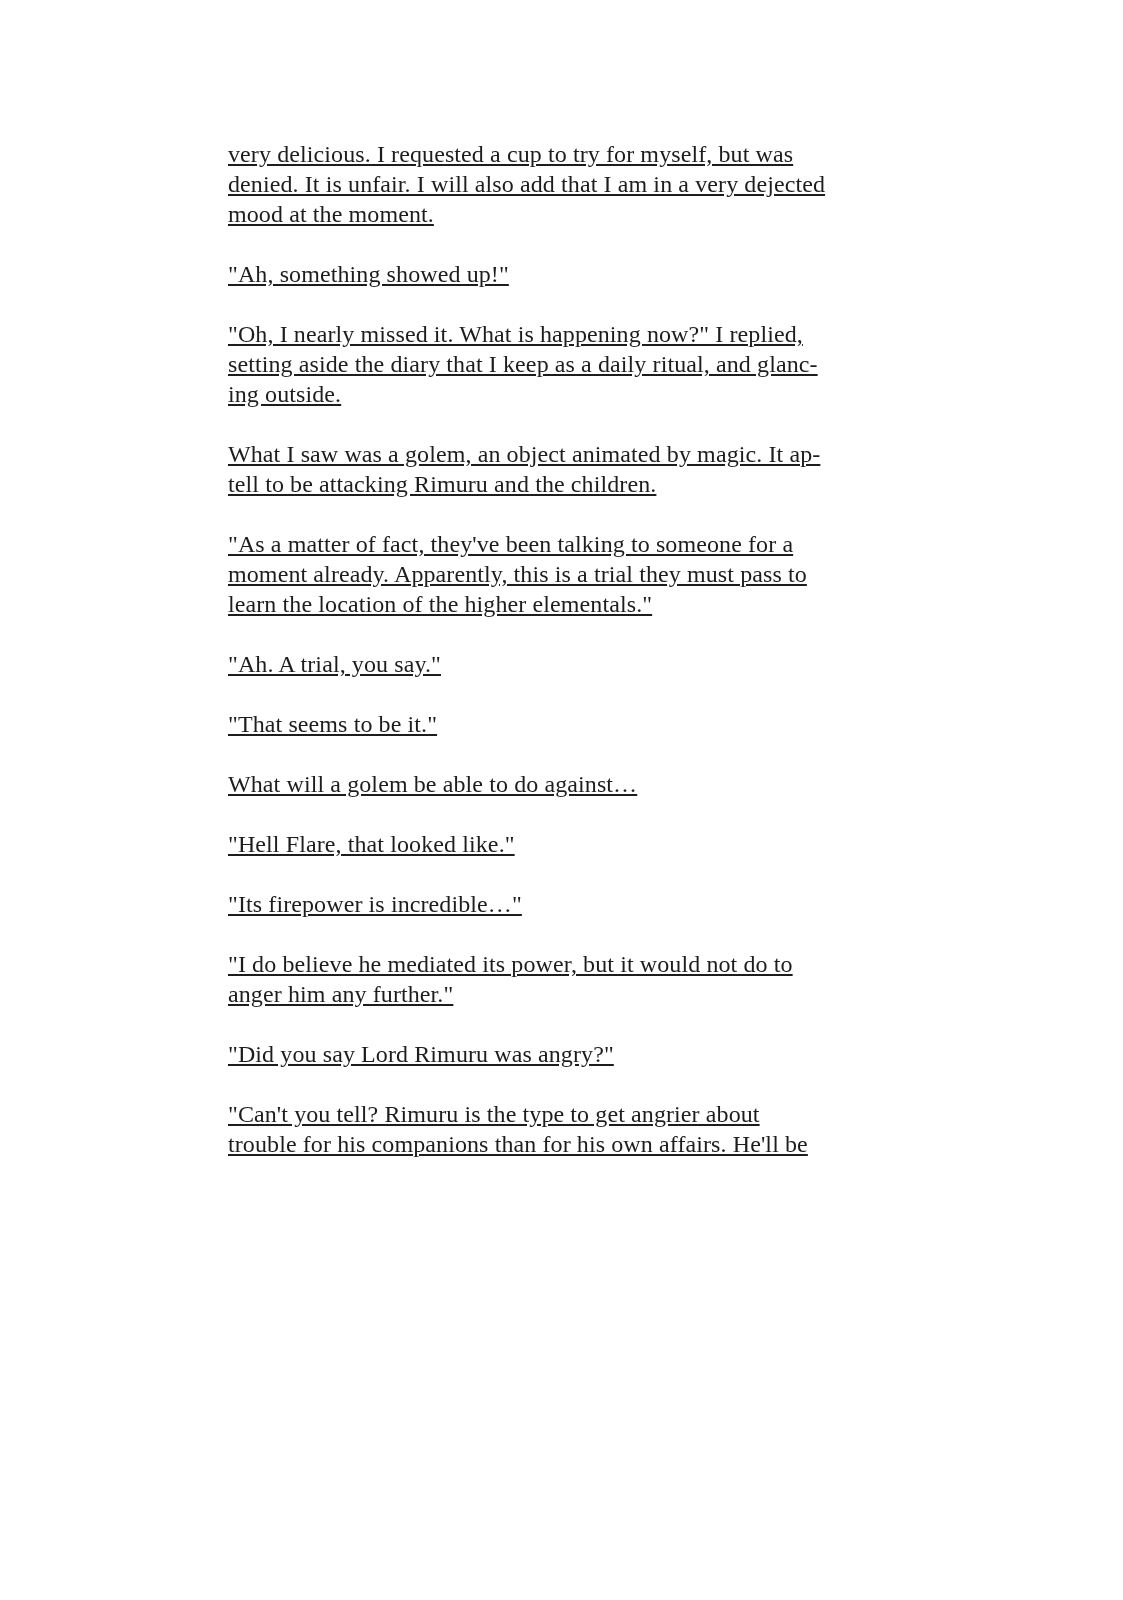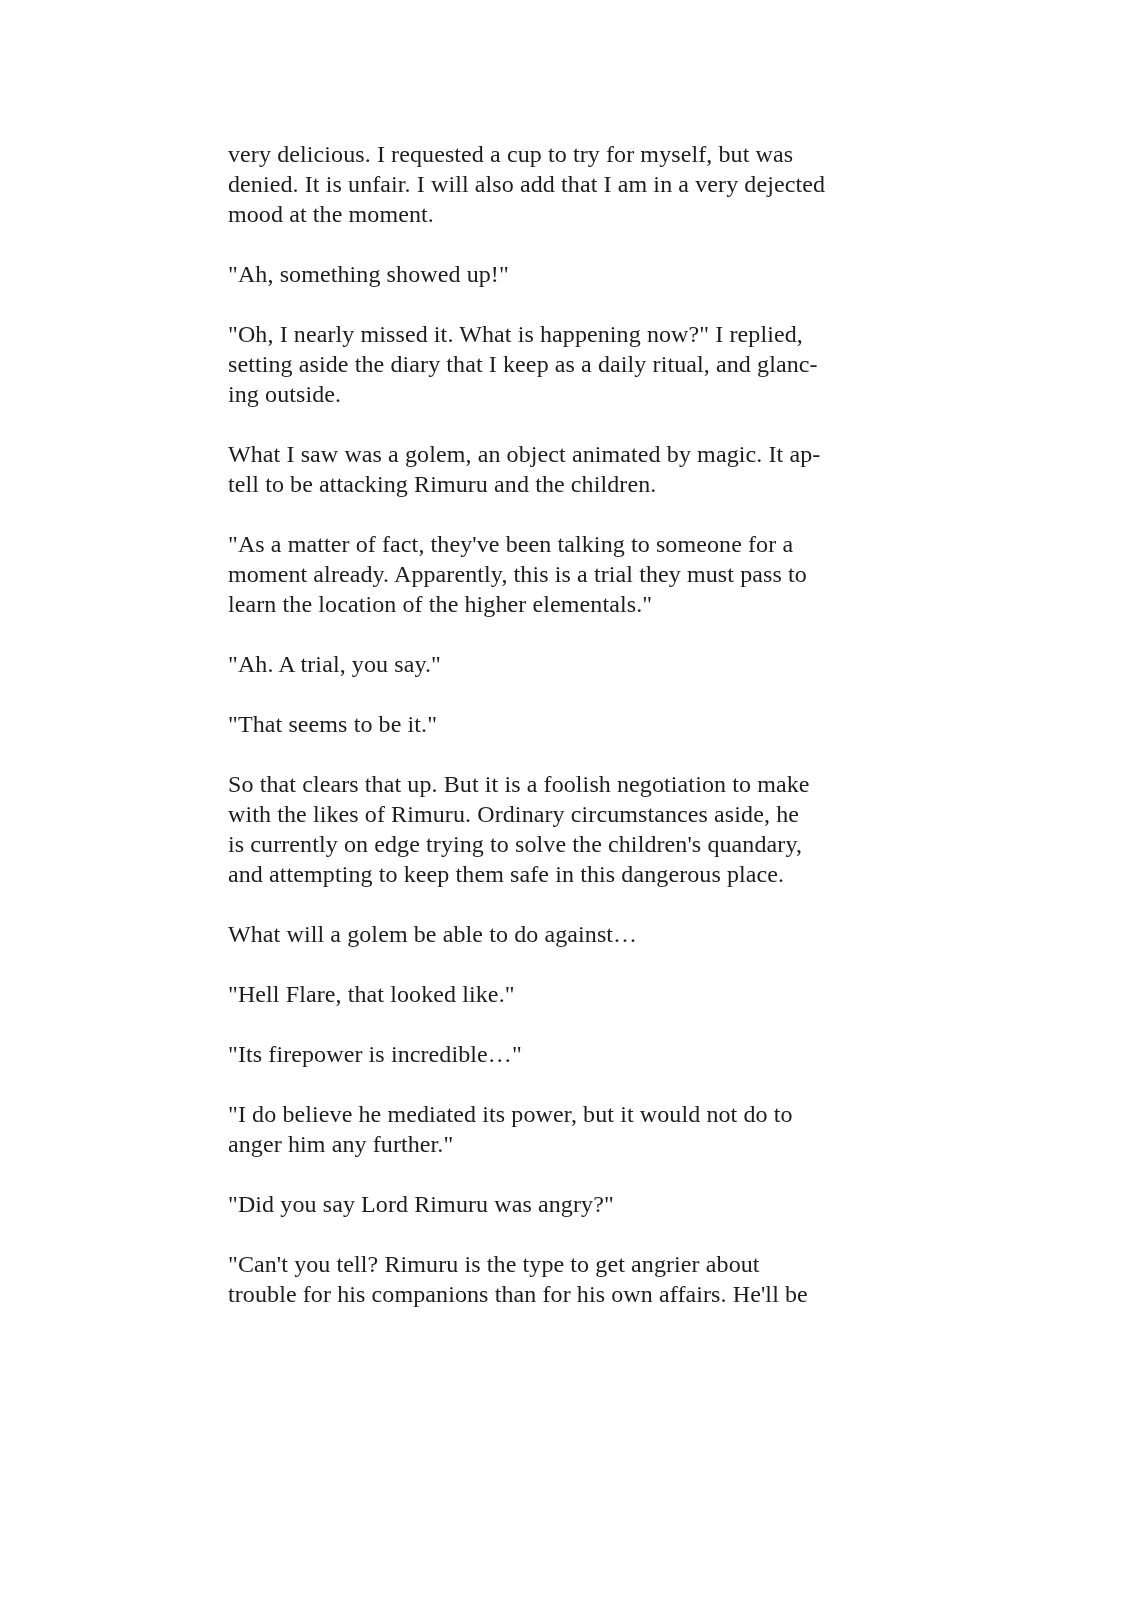--- a/index.html
+++ b/index.html
@@ -27,20 +27,21 @@
     left: 228px;
     width: 700px;
     color: #1d1d1d;
   }
   .text-block p {
     margin: 0 0 30px 0;
     font-size: 24px;
     line-height: 30px;
     white-space: pre; 
     letter-spacing: 0.1px;
+    text-decoration: underline;
   }
 </style>
 </head>
 <body style="background: rgb(255, 255, 255);">
 
 <div class="page">
   <div class="text-block" style="color: rgb(29, 29, 29);">
     <p>very delicious. I requested a cup to try for myself, but was
 denied. It is unfair. I will also add that I am in a very dejected
 mood at the moment.</p>
@@ -48,24 +49,20 @@
     <p>"Oh, I nearly missed it. What is happening now?" I replied,
 setting aside the diary that I keep as a daily ritual, and glanc-
 ing outside.</p>
     <p>What I saw was a golem, an object animated by magic. It ap-
 tell to be attacking Rimuru and the children.</p>
     <p>"As a matter of fact, they've been talking to someone for a
 moment already. Apparently, this is a trial they must pass to
 learn the location of the higher elementals."</p>
     <p>"Ah. A trial, you say."</p>
     <p>"That seems to be it."</p>
-    <p>So that clears that up. But it is a foolish negotiation to make
-with the likes of Rimuru. Ordinary circumstances aside, he
-is currently on edge trying to solve the children's quandary,
-and attempting to keep them safe in this dangerous place.</p>
     <p>What will a golem be able to do against…</p>
     <p>"Hell Flare, that looked like."</p>
     <p>"Its firepower is incredible…"</p>
     <p>"I do believe he mediated its power, but it would not do to
 anger him any further."</p>
     <p>"Did you say Lord Rimuru was angry?"</p>
     <p>"Can't you tell? Rimuru is the type to get angrier about
 trouble for his companions than for his own affairs. He'll be</p>
   </div>
 </div>

